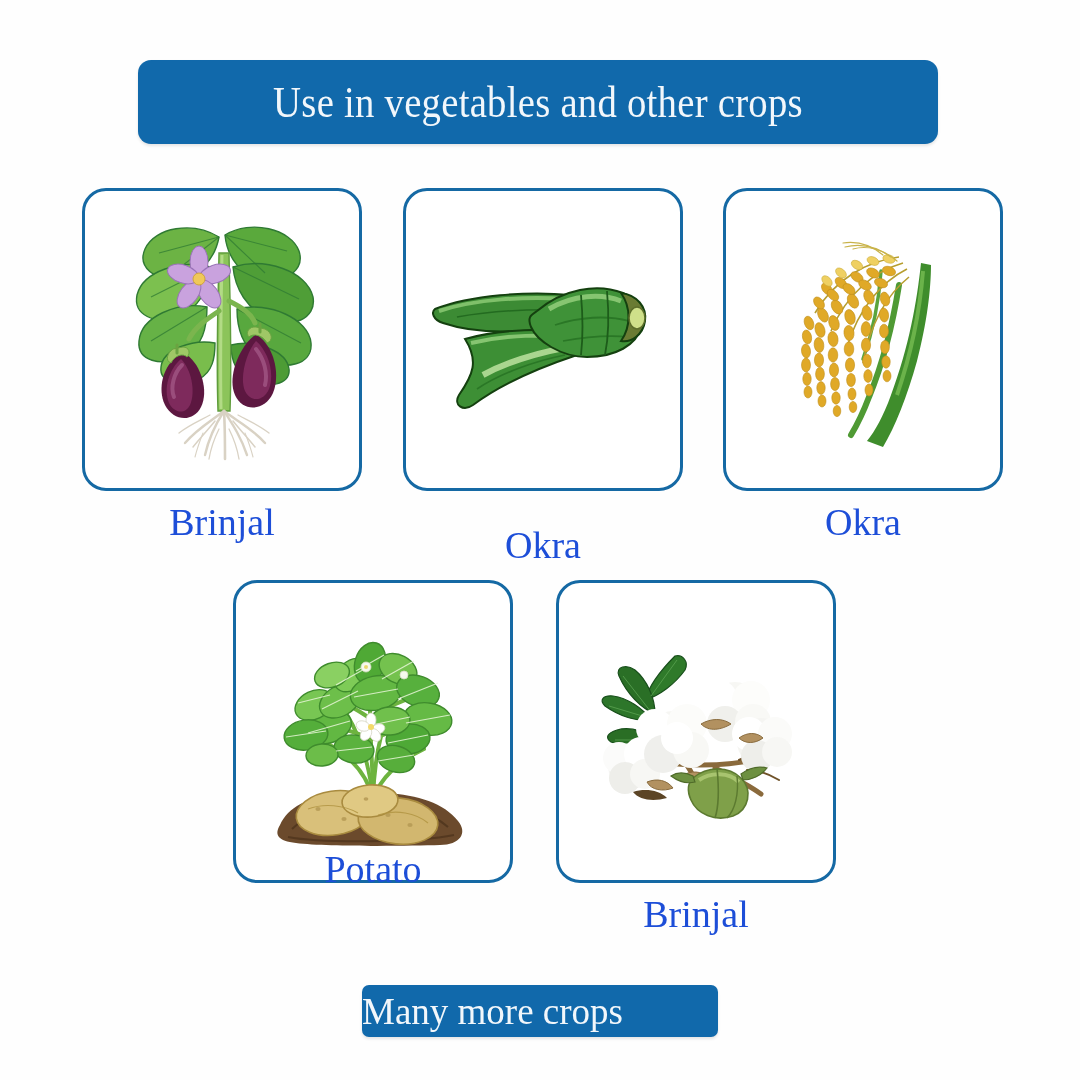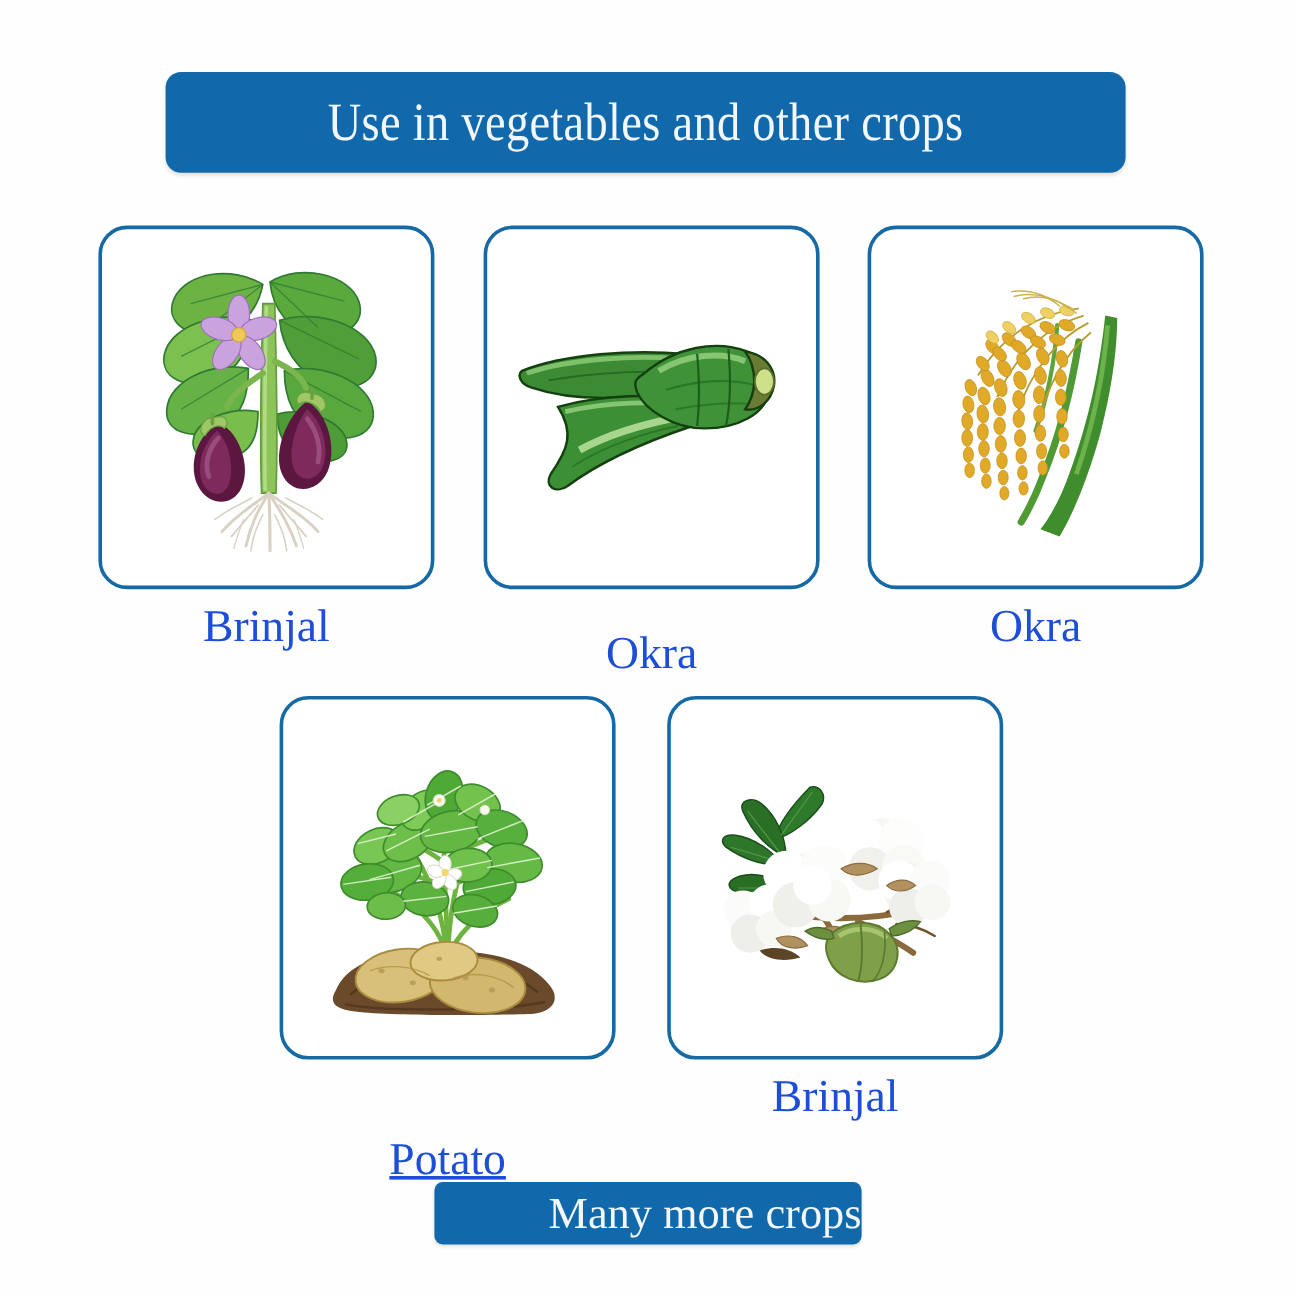--- a/index.html
+++ b/index.html
@@ -43,21 +43,21 @@
   #footer-badge {
     position: absolute;
     left: 362px;
     top: 985px;
     width: 356px;
     height: 52px;
     background: #1169ab;
     border-radius: 7px;
     display: flex;
     align-items: center;
-    justify-content: flex-end;
+    justify-content: flex-start;
     box-shadow: 0 2px 3px rgba(0,0,0,0.10);
   }
   #footer-badge .badge-text {
     color: #f2f7fb;
     font-size: 37px;
     line-height: 1;
     white-space: nowrap;
   }
 
   
@@ -89,21 +89,21 @@
   #card-rice    { left: 723px; top: 188px; width: 280px; height: 303px; }
 
   #label-brinjal { left: 82px;  top: 503px; width: 280px; }
   #label-okra    { left: 403px; top: 526px; width: 280px; }
   #label-rice    { left: 723px; top: 503px; width: 280px; }
 
   
   #card-potato { left: 233px; top: 580px; width: 280px; height: 303px; }
   #card-cotton { left: 556px; top: 580px; width: 280px; height: 303px; }
 
-  #label-potato { left: 233px; top: 947px; width: 280px; text-decoration: underline; }
+  #label-potato { left: 233px; top: 850px; width: 280px; }
   #label-cotton { left: 556px; top: 895px; width: 280px; }
 </style>
 </head>
 <body>
 
 <div id="header-badge">
   <span class="badge-text">Use in vegetables and other crops</span>
 </div>
 
 <div class="crop-card" id="card-brinjal">

